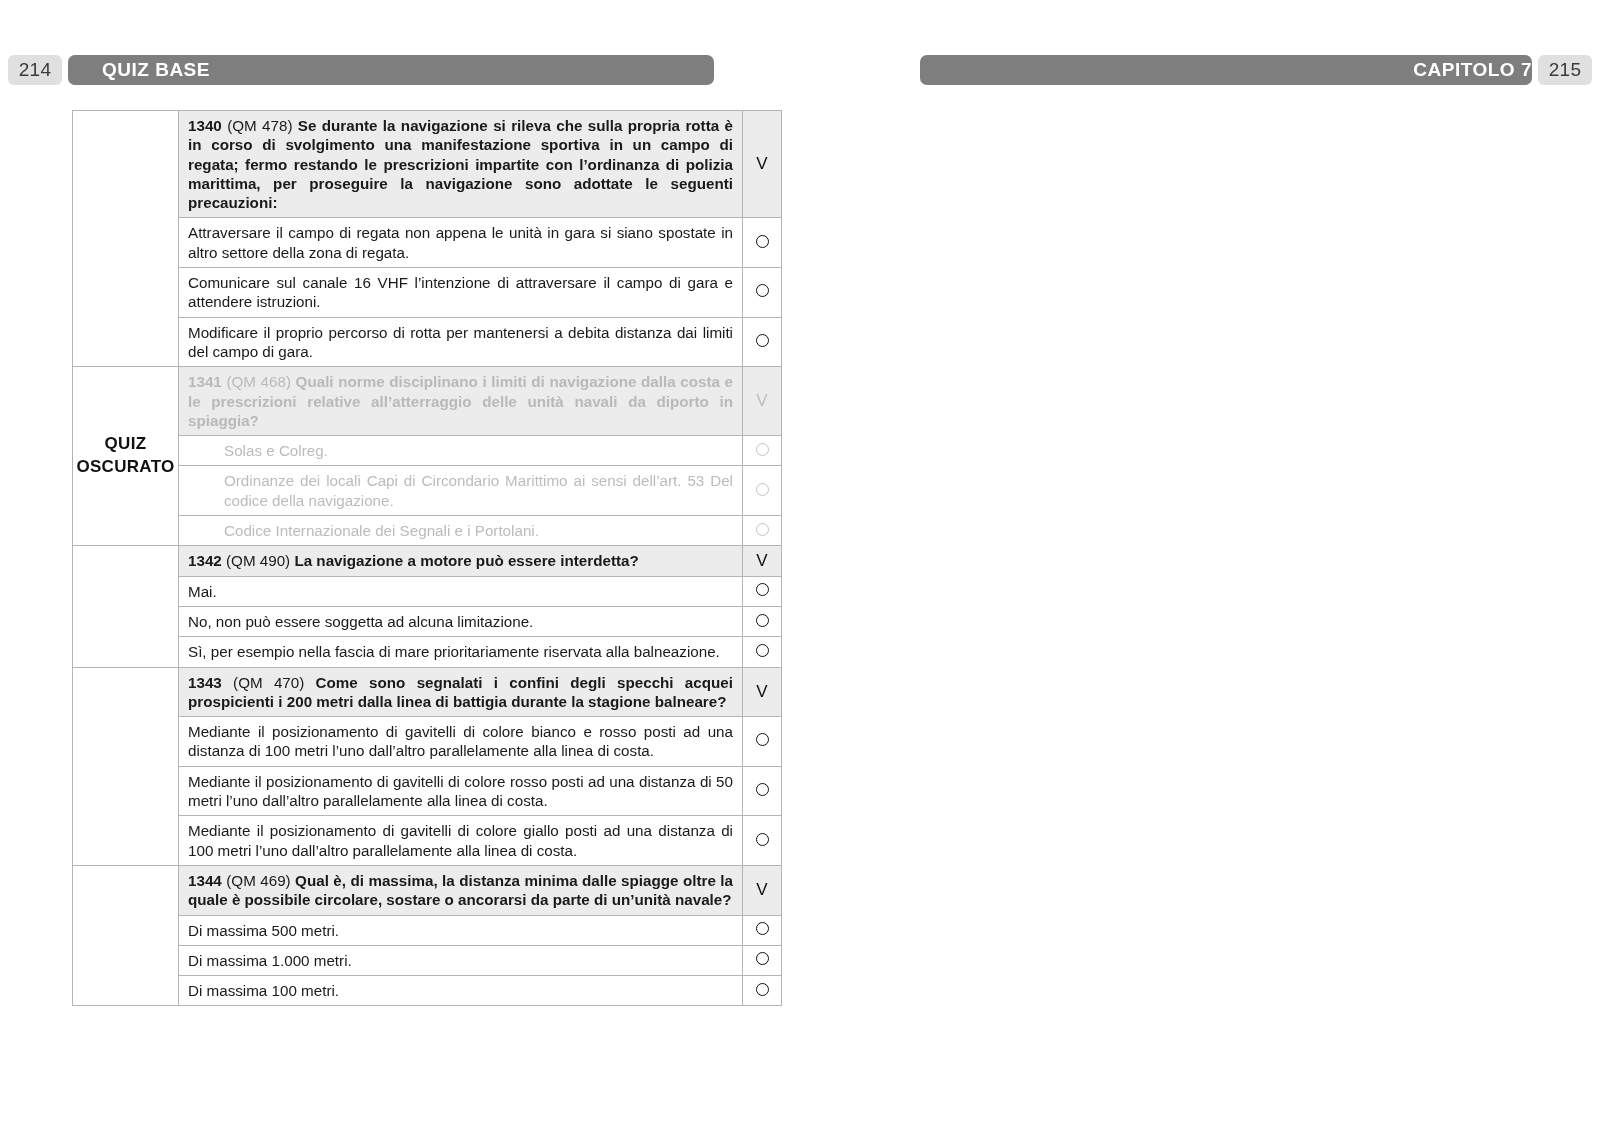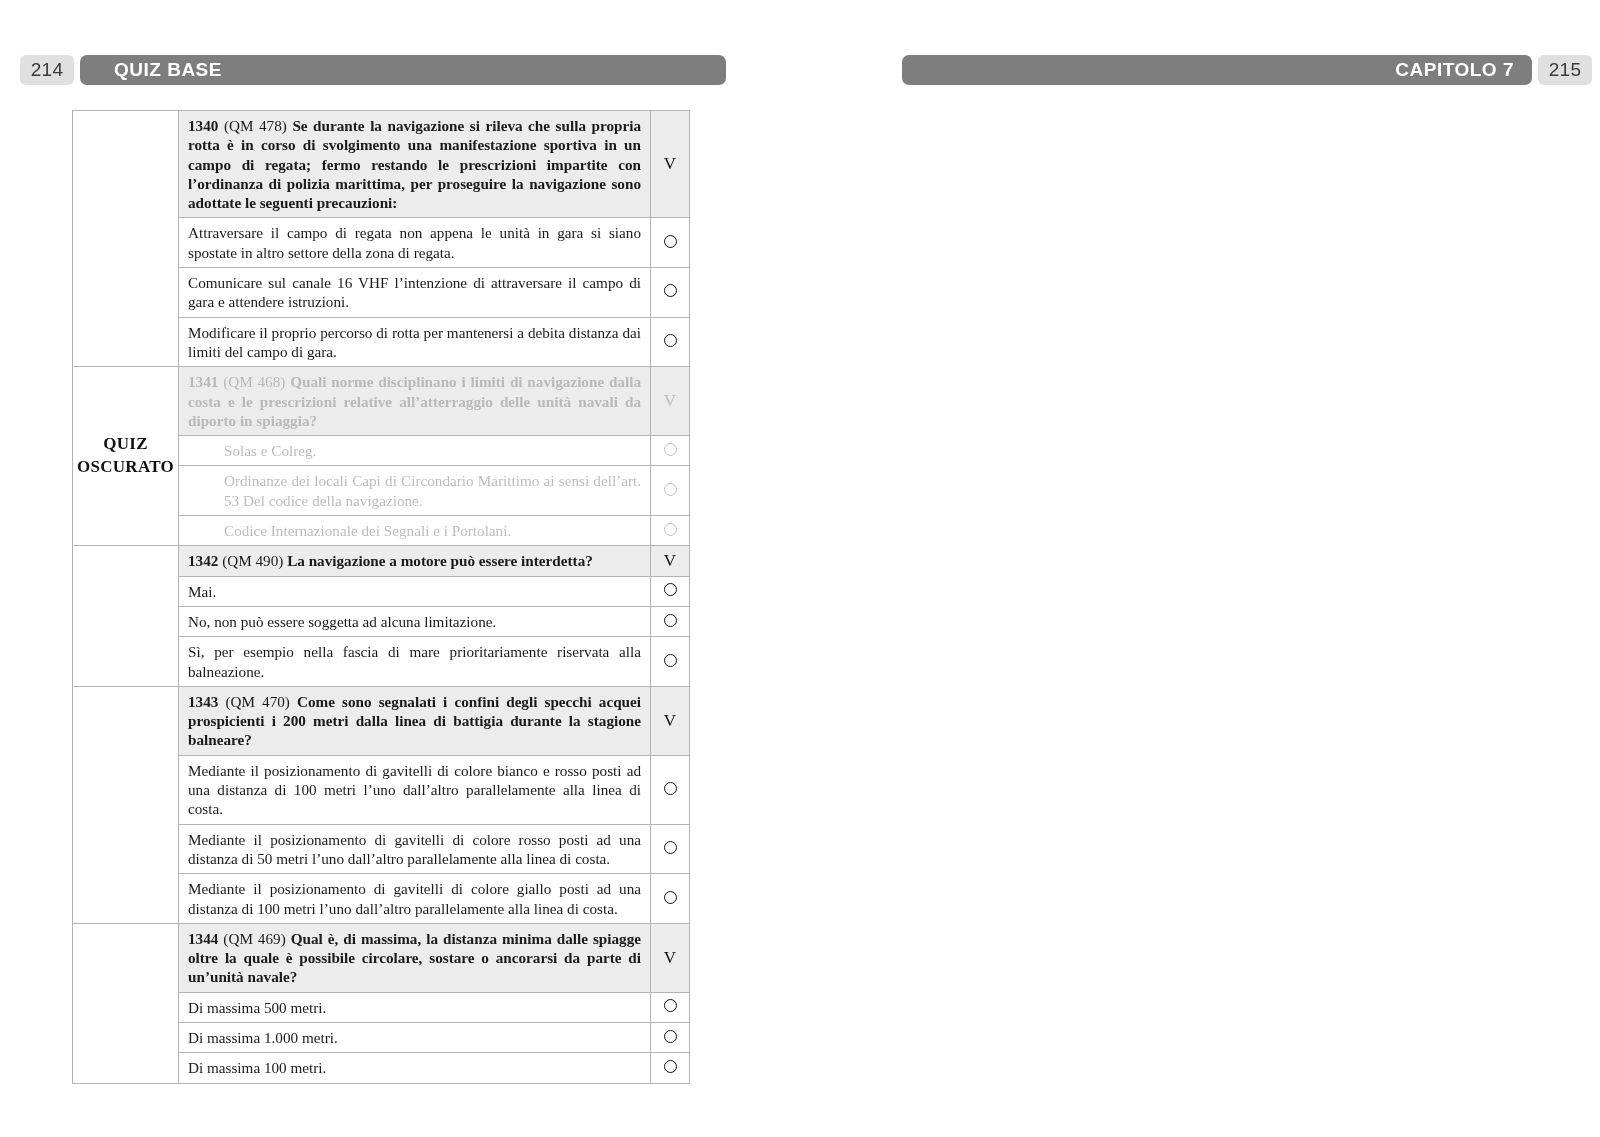--- a/index.html
+++ b/index.html
@@ -29,21 +29,21 @@
   }
 
   
   .runhead {
     position: absolute;
     top: 55px;
     height: 30px;
     display: flex;
     align-items: stretch;
   }
-  .runhead.left  { left: 20px;  right: auto; border-radius: 6px; }
+  .runhead.left  { left: 8px;  right: auto; border-radius: 6px; }
   .runhead.right { right: 8px; flex-direction: row; }
 
   .folio {
     width: 54px;
     background: #e0e0e0;
     border-radius: 6px;
     display: flex;
     align-items: center;
     justify-content: center;
     font-size: 19px;
@@ -56,31 +56,31 @@
     border-radius: 7px;
     display: flex;
     align-items: center;
     color: #ffffff;
     font-size: 19px;
     font-weight: bold;
     letter-spacing: .5px;
     font-stretch: condensed;
   }
   .runbar.left  { width: 612px; margin-left: 6px; padding-left: 34px; }
-  .runbar.right { width: 612px; margin-right: 6px; padding-right: 18px; justify-content: flex-end; }
+  .runbar.right { width: 612px; margin-right: 6px; justify-content: flex-end; }
 
   
   .quiz-table {
     position: absolute;
     top: 110px;
     border-collapse: collapse;
     table-layout: fixed;
     border: 1px solid #a8a8a8;
   }
-  .quiz-table.left  { left: 72px;  width: 618px; font-family: Liberation Serif, serif; }
+  .quiz-table.left  { left: 72px;  width: 710px; }
 
   .quiz-table td {
     border: 1px solid #b4b4b4;
     vertical-align: middle;
     padding: 0;
   }
 
   
   td.marker {
     width: 105px;

